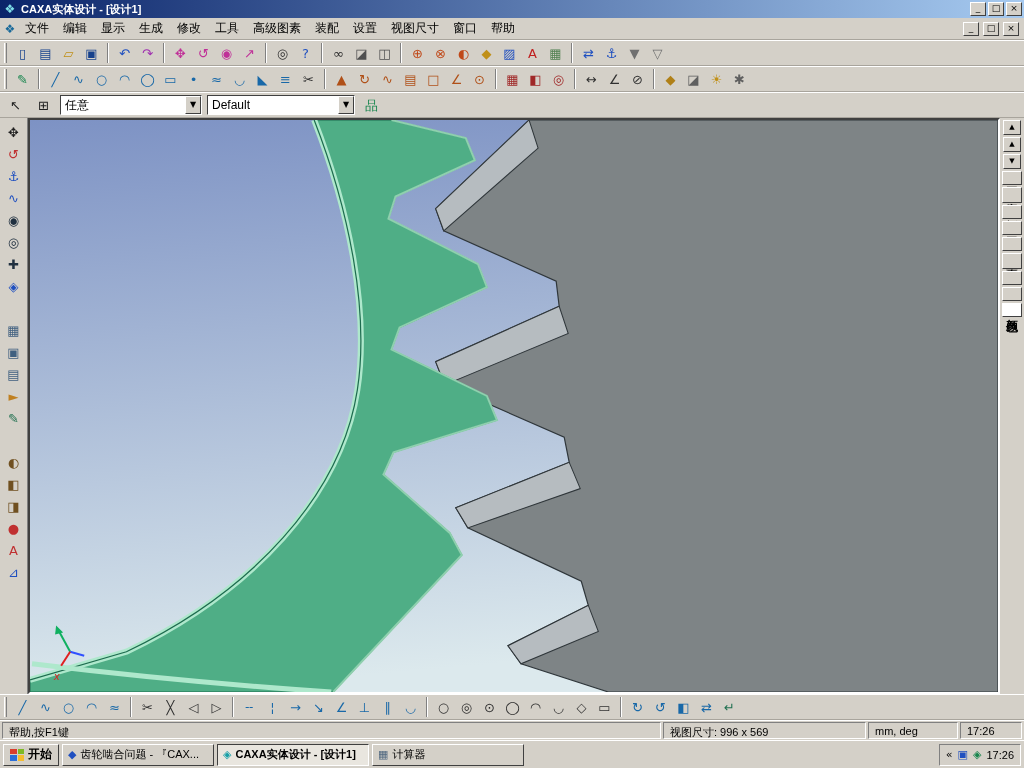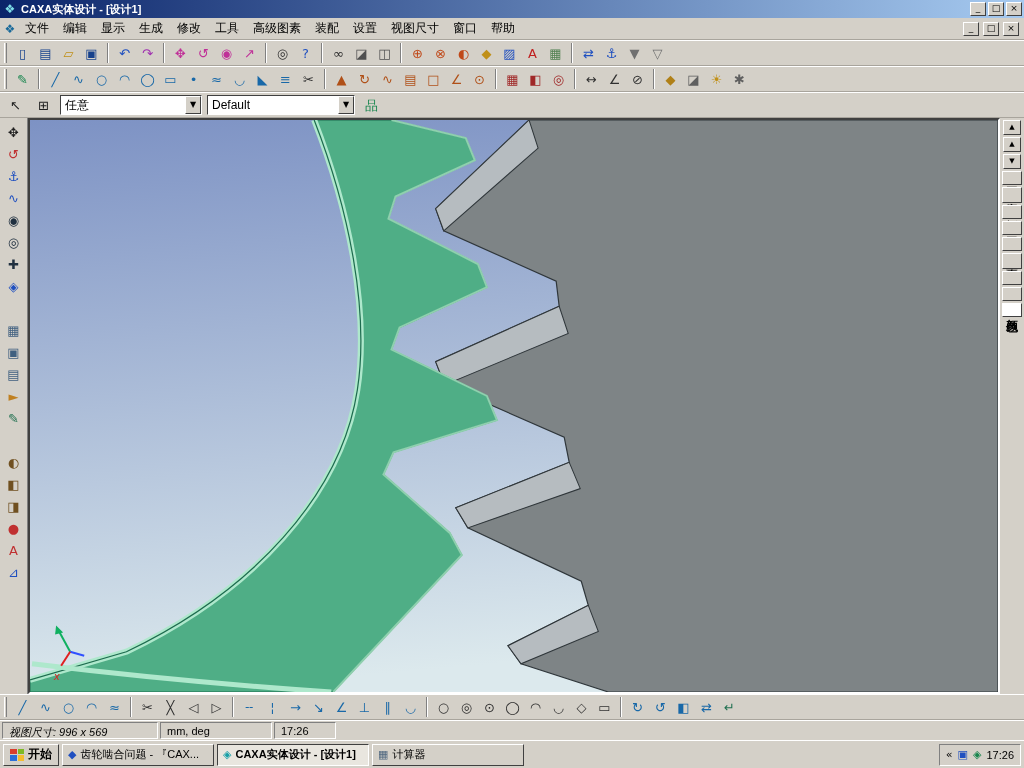--- a/index.html
+++ b/index.html
@@ -39,21 +39,21 @@
   .rightbar{width:24px;flex:0 0 24px;display:flex;flex-direction:column;align-items:center;padding:2px 1px;gap:2px;background:#d4d0c8;overflow:hidden;}
   .scroll-btn{width:18px;height:15px;font-size:7px;line-height:13px;text-align:center;font-family:"DejaVu Sans",sans-serif;flex:0 0 15px;}
   .side-tab{width:20px;background:#d4d0c8;border:1px solid;border-color:#fff #404040 #404040 #fff;padding:5px 0;writing-mode:vertical-rl;text-orientation:upright;font-size:12px;text-align:center;letter-spacing:1px;line-height:18px;}
   .side-tab[data-selected="true"]{background:#fff;font-weight:bold;}
 
   .bottomtb{height:26px;flex:0 0 26px;}
 
   .statusbar{height:20px;flex:0 0 20px;display:flex;gap:2px;padding:1px 2px;align-items:stretch;border-top:1px solid #fff;}
   .status-cell{border:1px solid;border-color:#808080 #fff #fff #808080;padding:2px 6px;font-size:11px;white-space:nowrap;}
   .status-help{flex:1;}
-  .status-size{width:156px;font-style:italic;} .status-units{width:112px;} .status-time{width:62px;}
+  .status-size{width:203px;} .status-units{width:90px;} .status-time{width:62px;}
 
   .taskbar{height:28px;flex:0 0 28px;background:#d4d0c8;border-top:1px solid #fff;display:flex;align-items:center;padding:2px 3px;gap:3px;}
   .start-btn{height:22px;display:flex;align-items:center;gap:4px;padding:0 6px;font-weight:bold;font-size:12px;}
   .flag{width:14px;height:12px;display:grid;grid-template-columns:1fr 1fr;grid-template-rows:1fr 1fr;gap:1px;}
   .flag i{display:block;}
   .flag .f1{background:#d93f2e;} .flag .f2{background:#7eba27;} .flag .f3{background:#2a6fd9;} .flag .f4{background:#f5bd2f;}
   .task-btn{height:22px;width:152px;display:flex;align-items:center;gap:4px;padding:0 5px;font-size:11px;overflow:hidden;white-space:nowrap;}
   .task-btn[data-active="true"]{border-color:#404040 #fff #fff #404040;background:#e9e6df;font-weight:bold;}
   .task-btn .t-icon{font-size:11px;flex:0 0 auto;font-family:"DejaVu Sans",sans-serif;}
   .task-btn .t-label{overflow:hidden;text-overflow:ellipsis;}
@@ -530,20 +530,21 @@
       </span>
       <span class="tb-item" title="scale-icon">
         <i class="glyph" style="font-style: normal; color: rgb(24, 104, 168);">⇄</i>
       </span>
       <span class="tb-item" title="finish-sketch-icon">
         <i class="glyph" style="font-style: normal; color: rgb(32, 112, 80);">↵</i>
       </span>
   </div>
 
   <div class="statusbar">
+    <span class="status-cell status-help">帮助,按F1键</span>
     <span class="status-cell status-size">视图尺寸: 996 x 569</span>
     <span class="status-cell status-units">mm, deg</span>
     <span class="status-cell status-time">17:26</span>
   </div>
 
   <div class="taskbar">
     <span class="start-btn raised">
       <span class="flag">
           <i class="f1"></i>
           <i class="f2"></i>

